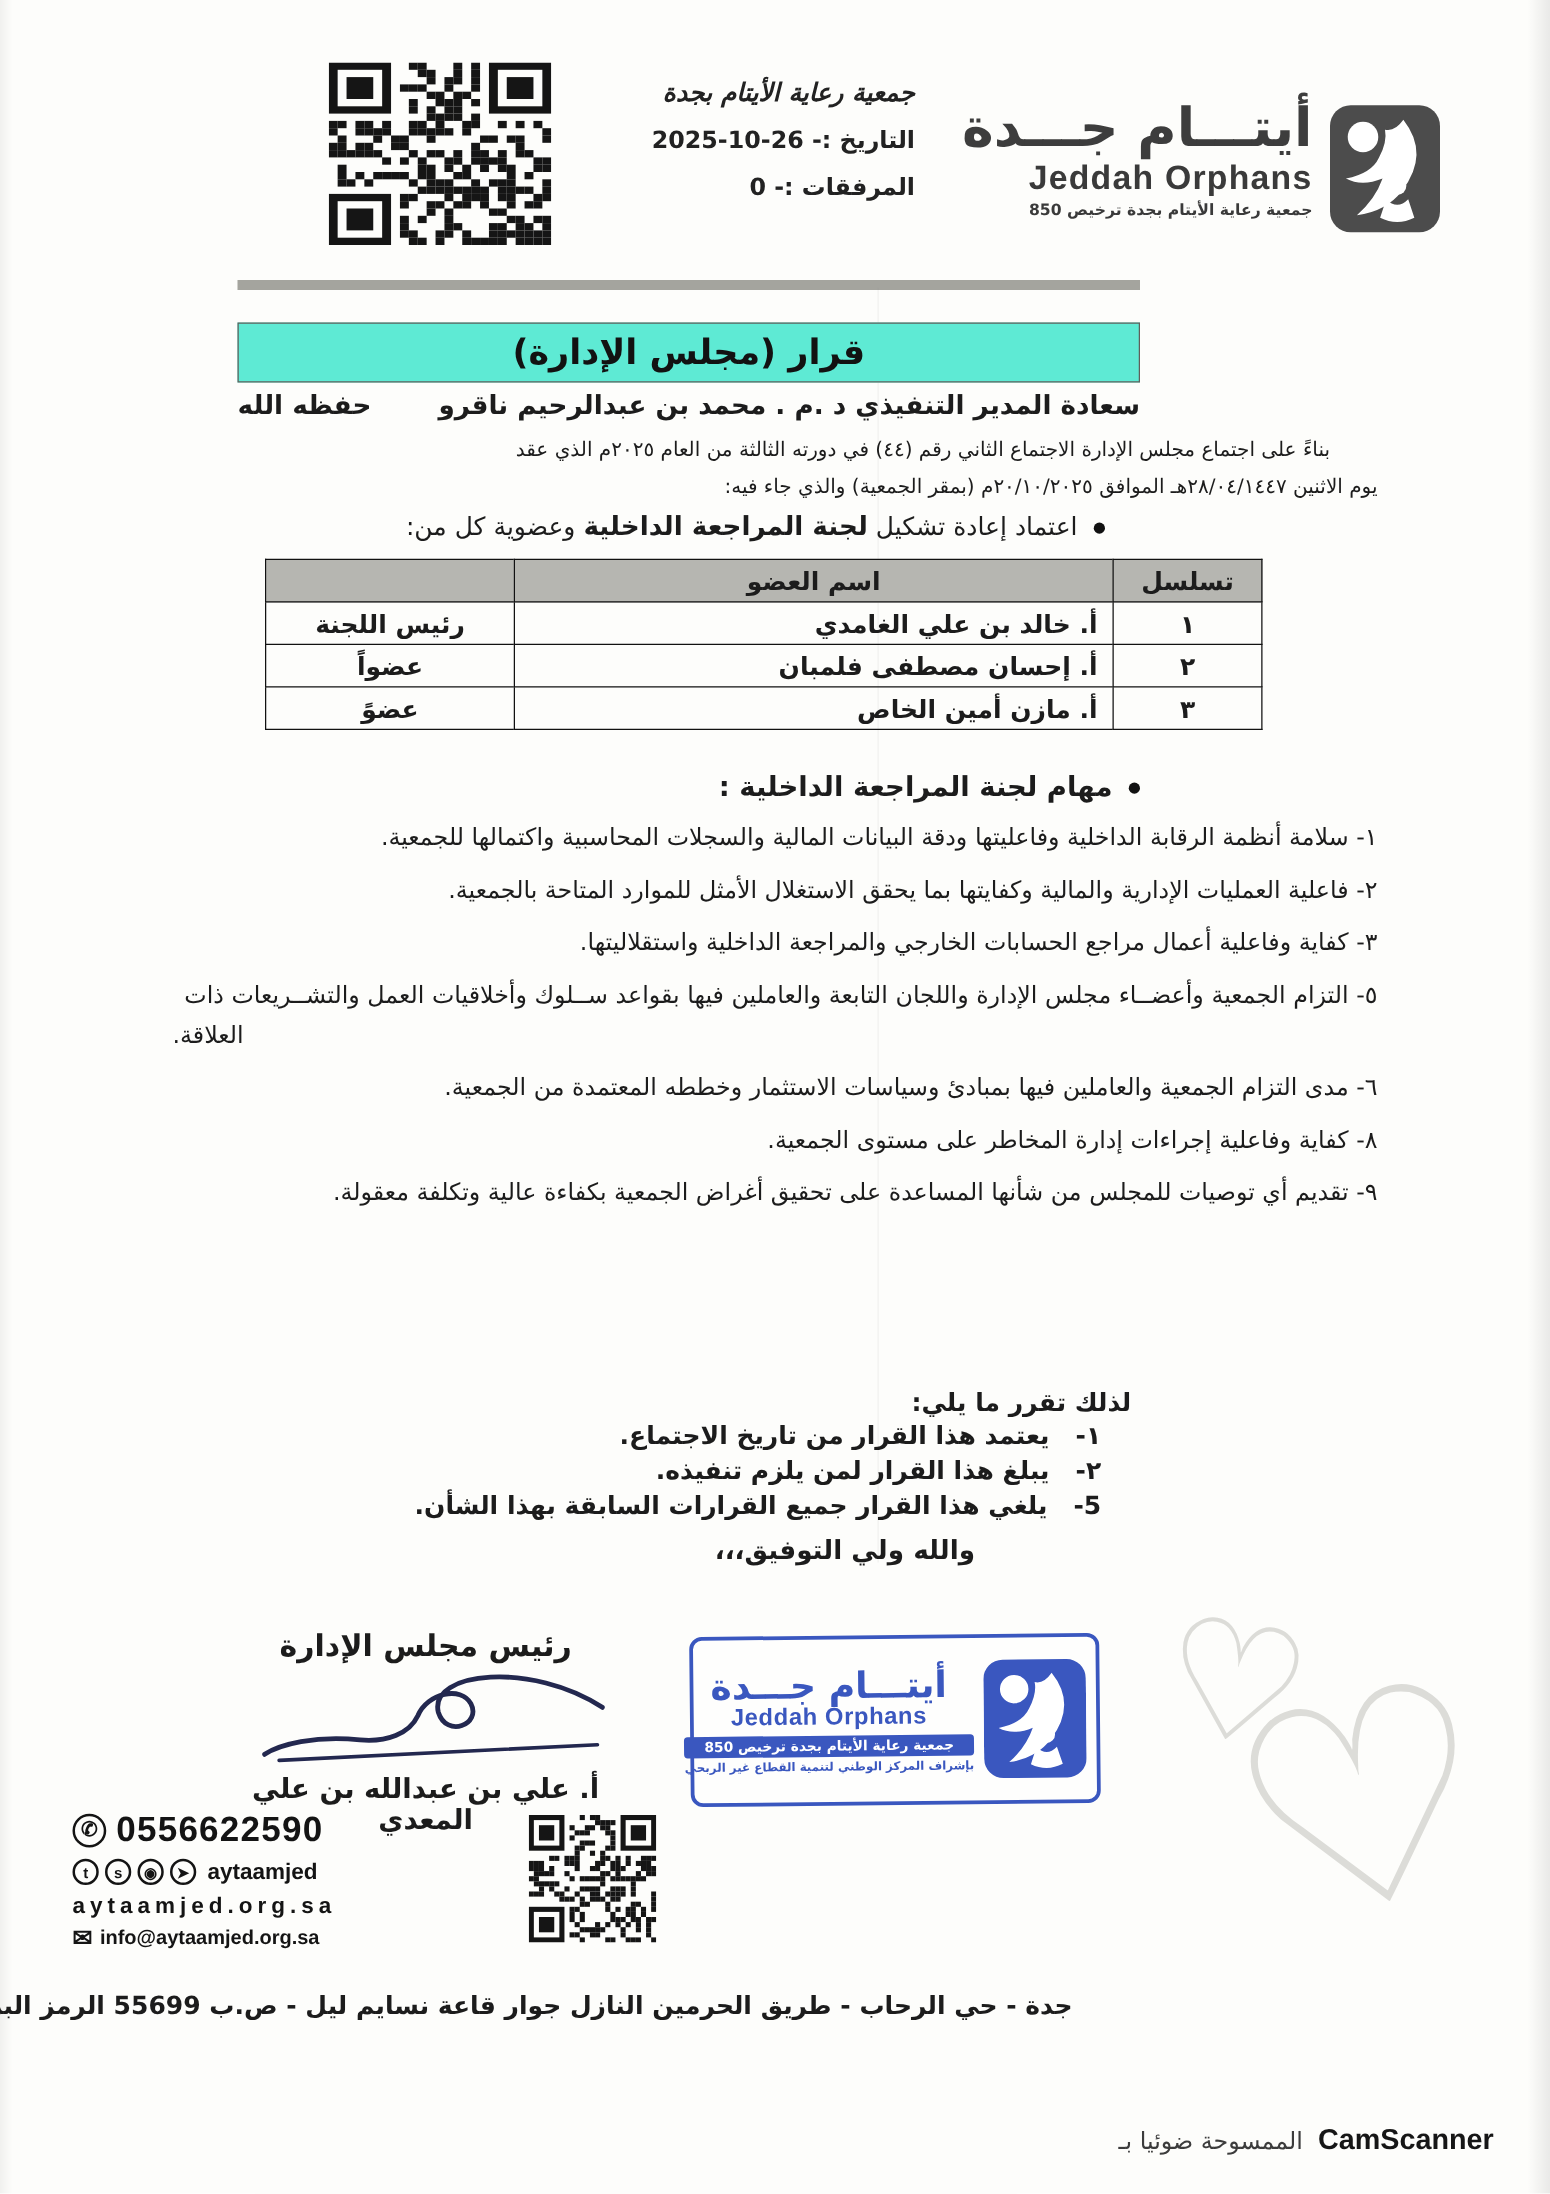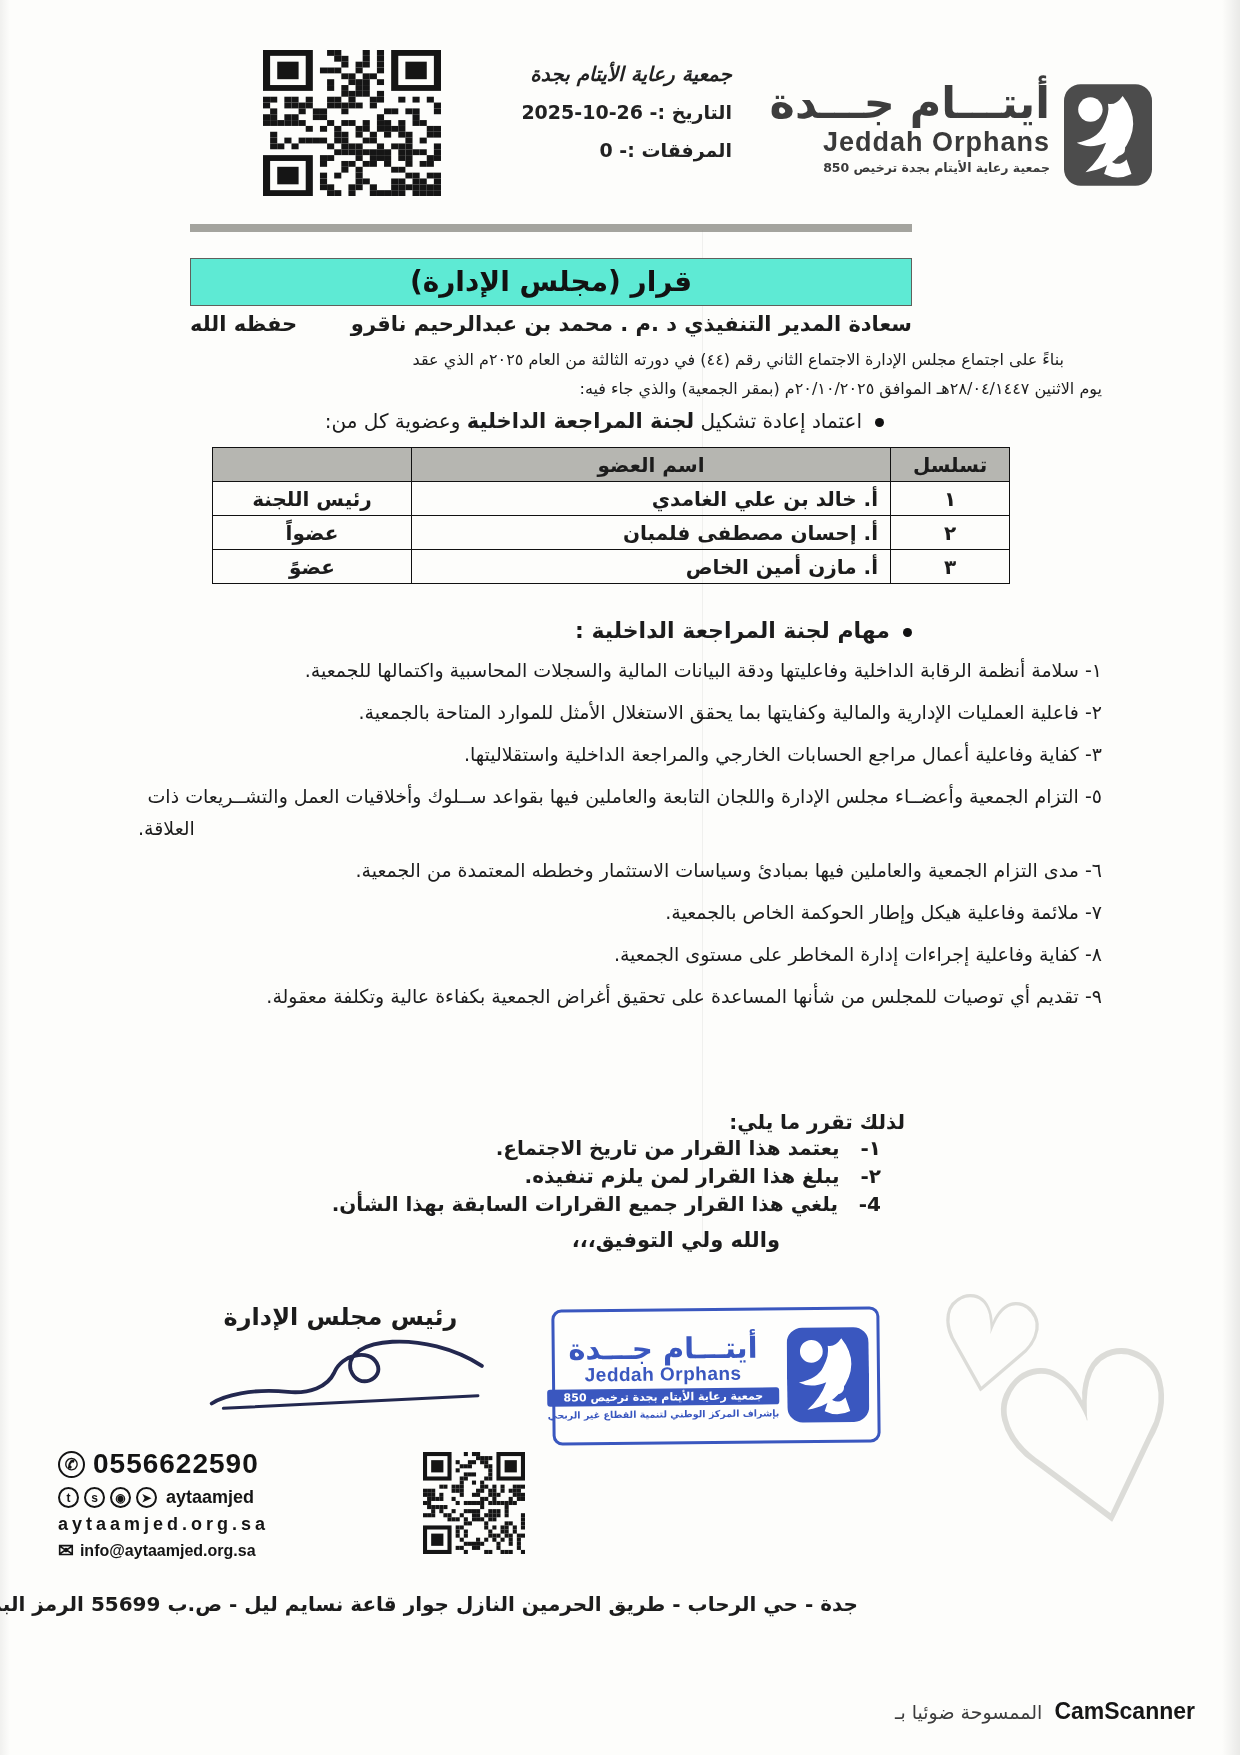--- a/index.html
+++ b/index.html
@@ -411,39 +411,39 @@
     <span class="bullet"></span><span>مهام لجنة المراجعة الداخلية :</span>
   </div>
 
   <div class="tasks">
     <div class="task">١- سلامة أنظمة الرقابة الداخلية وفاعليتها ودقة البيانات المالية والسجلات المحاسبية واكتمالها للجمعية.</div>
     <div class="task">٢- فاعلية العمليات الإدارية والمالية وكفايتها بما يحقق الاستغلال الأمثل للموارد المتاحة بالجمعية.</div>
     <div class="task">٣- كفاية وفاعلية أعمال مراجع الحسابات الخارجي والمراجعة الداخلية واستقلاليتها.</div>
     <div class="task">٥- التزام الجمعية وأعضــاء مجلس الإدارة واللجان التابعة والعاملين فيها بقواعد ســلوك وأخلاقيات العمل والتشــريعات ذات</div>
     <div class="task cont">العلاقة.</div>
     <div class="task">٦- مدى التزام الجمعية والعاملين فيها بمبادئ وسياسات الاستثمار وخططه المعتمدة من الجمعية.</div>
-    <div class="task">٧- ملائمة وفاعلية هيكل وإطار الحوكمة الخاص بالجمعية.</div>
     <div class="task">٨- كفاية وفاعلية إجراءات إدارة المخاطر على مستوى الجمعية.</div>
     <div class="task">٩- تقديم أي توصيات للمجلس من شأنها المساعدة على تحقيق أغراض الجمعية بكفاءة عالية وتكلفة معقولة.</div>
   </div>
 
   <div class="resolution">
     <div>لذلك تقرر ما يلي:</div>
     <div class="res-item">١-   يعتمد هذا القرار من تاريخ الاجتماع.</div>
     <div class="res-item">٢-   يبلغ هذا القرار لمن يلزم تنفيذه.</div>
-    <div class="res-item">4-   يلغي هذا القرار جميع القرارات السابقة بهذا الشأن.</div>
+    <div class="res-item">5-   يلغي هذا القرار جميع القرارات السابقة بهذا الشأن.</div>
   </div>
   <div class="closing">والله ولي التوفيق،،،</div>
 
   <div class="sig-block">
     <div class="sig-title">رئيس مجلس الإدارة</div>
     <svg class="sig-svg" viewBox="0 0 300 85" xmlns="http://www.w3.org/2000/svg">
       <path d="M296 32 C 238 -6 152 2 160 36 C 167 58 196 46 187 29 C 179 14 151 20 143 39 C 136 54 117 61 95 59 C 58 55 28 63 16 71" fill="none" stroke="#23284f" stroke-width="4" stroke-linecap="round"></path>
       <path d="M28 76 L 292 63" fill="none" stroke="#23284f" stroke-width="3" stroke-linecap="round"></path>
     </svg>
+    <div class="sig-name">أ. علي بن عبدالله بن علي المعدي</div>
   </div>
 
   <div class="stamp">
     <svg class="stamp-icon" viewBox="0 0 90 104" xmlns="http://www.w3.org/2000/svg">
       <rect width="90" height="104" rx="17" fill="#3a57bf"></rect>
       <circle cx="27" cy="26" r="12.5" fill="#fff"></circle>
       <path d="M60 12 q22 28 -1 58 q-13 17 -37 20 q15 -13 21 -30 q-17 7 -30 0 q21 -4 27 -17 q7 -13 5 -23 q8 2 15 -8z" fill="#fff"></path>
       <circle cx="55" cy="66" r="7.5" fill="#fff"></circle>
       <path d="M46 77 q9 9 18 0 l5 15 q-14 7 -28 0z" fill="#fff"></path>
     </svg>

